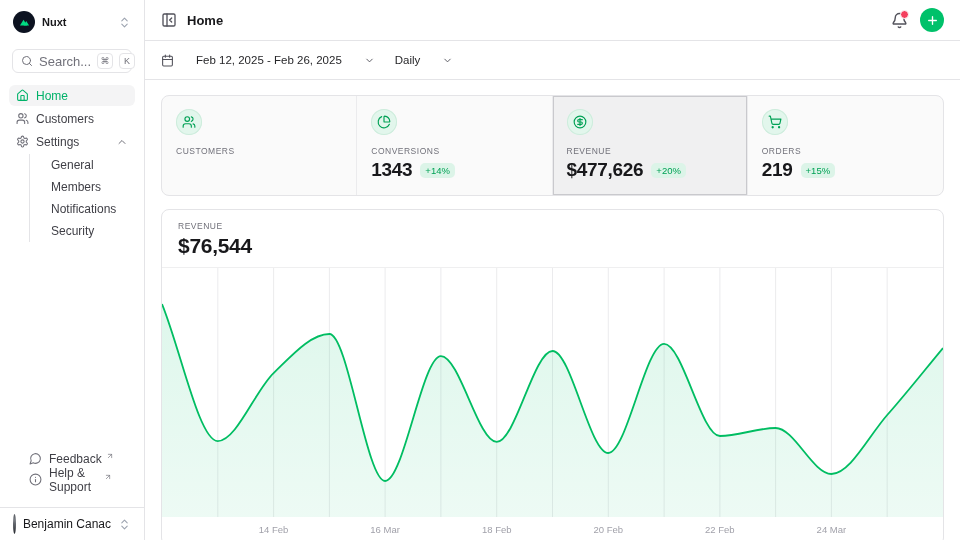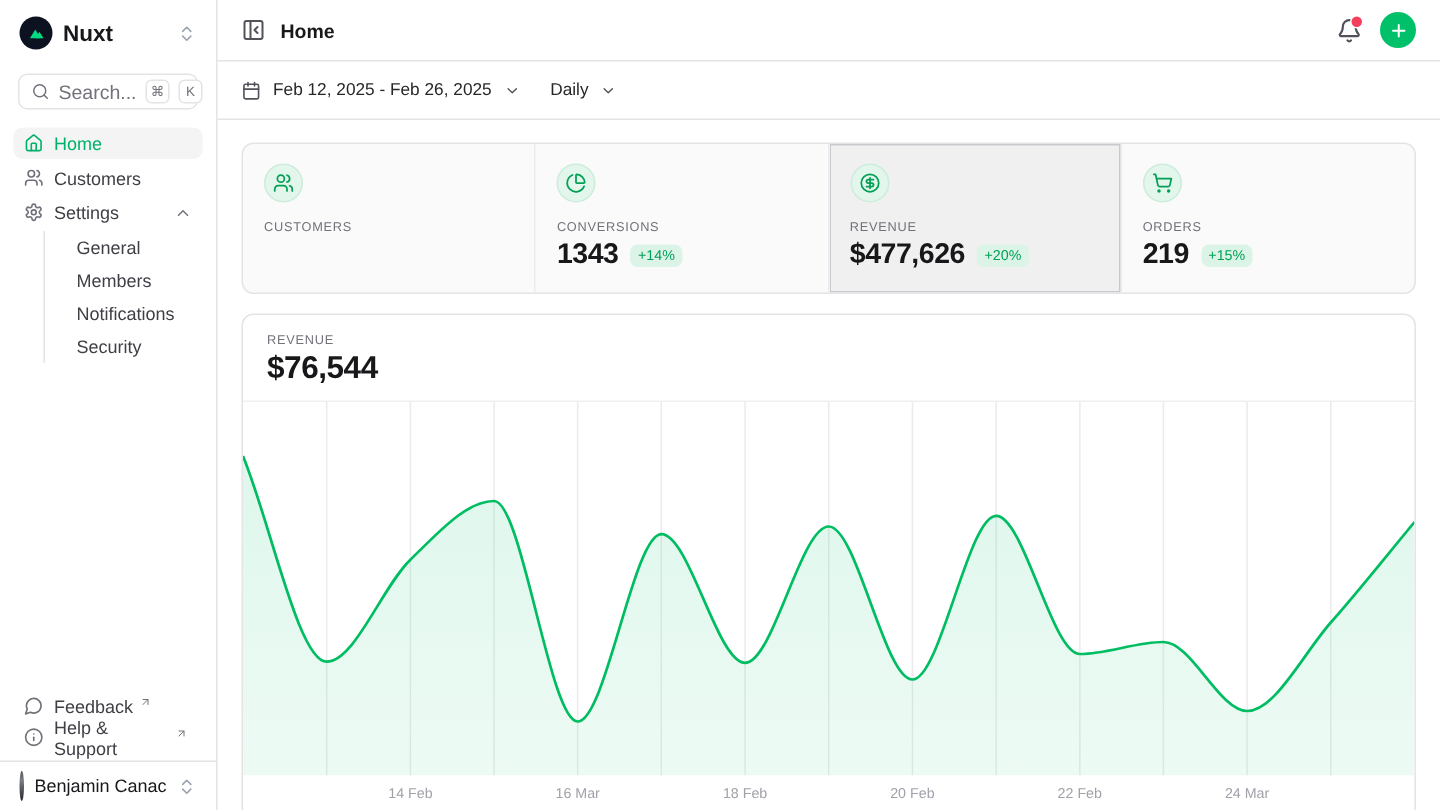--- a/index.html
+++ b/index.html
@@ -10,21 +10,21 @@
   .app{width:960px;height:540px;display:flex;overflow:hidden;background:#fff;color:var(--text);
        font-family:"Liberation Sans",sans-serif;}
   svg{display:block}
   .ic{display:flex;align-items:center;justify-content:center}
 
   
   aside{width:145px;min-width:145px;border-right:1px solid var(--border);display:flex;flex-direction:column;
         padding-top:9px;box-sizing:border-box;background:#fff}
   .logo-row{display:flex;align-items:center;gap:7px;padding:0 13px;height:26px;cursor:pointer}
   .logo{width:22px;height:22px;border-radius:50%;background:#0c1220;display:flex;align-items:center;justify-content:center}
-  .brand{font-size:15px;font-weight:700;color:var(--dark)}
+  .brand{font-size:11px;font-weight:700;color:var(--dark)}
   .row-chev{margin-left:auto;color:#9ca3af}
 
   .search{margin:14px 12px 0;height:24px;border:1px solid var(--border);border-radius:6px;display:flex;
           align-items:center;gap:6px;padding:0 5px 0 8px;box-sizing:border-box;background:#fff;cursor:text}
   .search .ic{color:var(--muted)}
   .ph{flex:1;font-size:13px;color:var(--muted)}
   .kbd{min-width:16px;height:16px;padding:0 2px;border:1px solid var(--border);border-radius:4px;background:#fff;
        color:var(--muted);font-size:9px;display:flex;align-items:center;justify-content:center;box-sizing:border-box}
 
   nav{margin-top:12px;padding:0 9px}
@@ -34,21 +34,21 @@
   .nav-item.active{background:#f4f4f5;color:#00b269}
   .nav-item.active .ic{color:#00b269}
   .nav-badge{margin-left:auto;border:1px solid var(--border);border-radius:4px;min-width:16px;height:15px;
              display:flex;align-items:center;justify-content:center;font-size:9.5px;color:#52525b;background:#fff;
              box-sizing:border-box;padding:0 3px}
   .nav-trail{margin-left:auto;color:var(--muted)}
   .sub-list{margin:1px 0 2px 20px;border-left:1px solid var(--border);padding-left:20px}
   .sub-item{height:22px;display:flex;align-items:center;padding-left:1px;border-radius:6px;font-size:12px;
             color:var(--text);cursor:pointer}
   .spacer{flex:1}
-  #footer-links{padding:0 9px;margin-bottom:0}
+  #footer-links{padding:0 22px;margin-bottom:12px}
   .footer-item{height:21px;display:flex;align-items:center;gap:7px;padding:0 7px;font-size:12px;font-weight:500;
                color:var(--text);cursor:pointer}
   .footer-item .ic{color:var(--muted)}
   .ext{color:var(--muted);position:relative;top:-3px;left:-3px}
   .sb-divider{border-top:1px solid var(--border);margin-top:5px}
   .user-row{height:32px;display:flex;align-items:center;gap:7px;padding:0 13px;cursor:pointer}
   .avatar{width:20px;height:20px;border-radius:50%;background:radial-gradient(circle at 35% 30%,#7a7e85,#23262b)}
   .user-name{font-size:12px;font-weight:400;color:var(--dark);white-space:nowrap}
 
   
@@ -56,21 +56,21 @@
   .top-header{height:40px;min-height:40px;border-bottom:1px solid var(--border);display:flex;align-items:center;padding:0 16px}
   .collapse-btn{color:#52525b;cursor:pointer}
   .page-title{margin-left:10px;font-size:13px;font-weight:700;color:var(--dark)}
   .header-right{margin-left:auto;display:flex;align-items:center;gap:12px}
   .bell-wrap{position:relative;color:#52525b;cursor:pointer}
   .dot{position:absolute;top:-2px;right:-1px;width:7px;height:7px;border-radius:50%;background:#f43f5e;border:1.5px solid #fff}
   .plus-btn{width:24px;height:24px;border-radius:50%;background:var(--green);border:none;display:flex;align-items:center;
             justify-content:center;color:#fff;padding:0;cursor:pointer}
 
   .toolbar{height:38px;min-height:38px;border-bottom:1px solid var(--border);display:flex;align-items:center;gap:20px;padding:0 16px}
-  .tool-btn{display:flex;align-items:center;gap:8px;font-size:11.5px;font-weight:500;color:#27272a;cursor:pointer}
+  .tool-btn{display:flex;align-items:center;gap:22px;font-size:11.5px;font-weight:500;color:#27272a;cursor:pointer}
   .tool-btn .ic{color:#52525b}
   .tool-chev{color:var(--muted)}
 
   .content{padding:15px 16px 0}
   .stats{display:grid;grid-template-columns:repeat(4,1fr);border:1px solid var(--border);border-radius:8px;
          background:#fafafa;overflow:hidden}
   .stat{padding:13px 14px 14px;border-right:1px solid #ebebed;cursor:pointer}
   .stat:last-child{border-right:none}
   .stat.selected{background:#f0f0f1;box-shadow:inset 0 0 0 1px #c9c9cd}
   .icon-circle{width:26px;height:26px;border-radius:50%;background:#e2f6ec;box-shadow:inset 0 0 0 1px #cdecdc;

